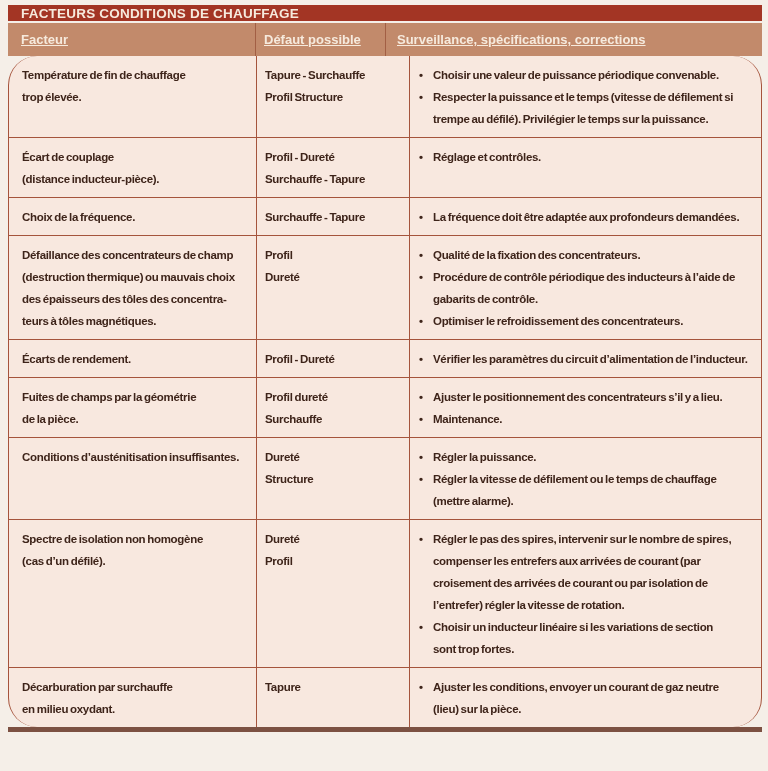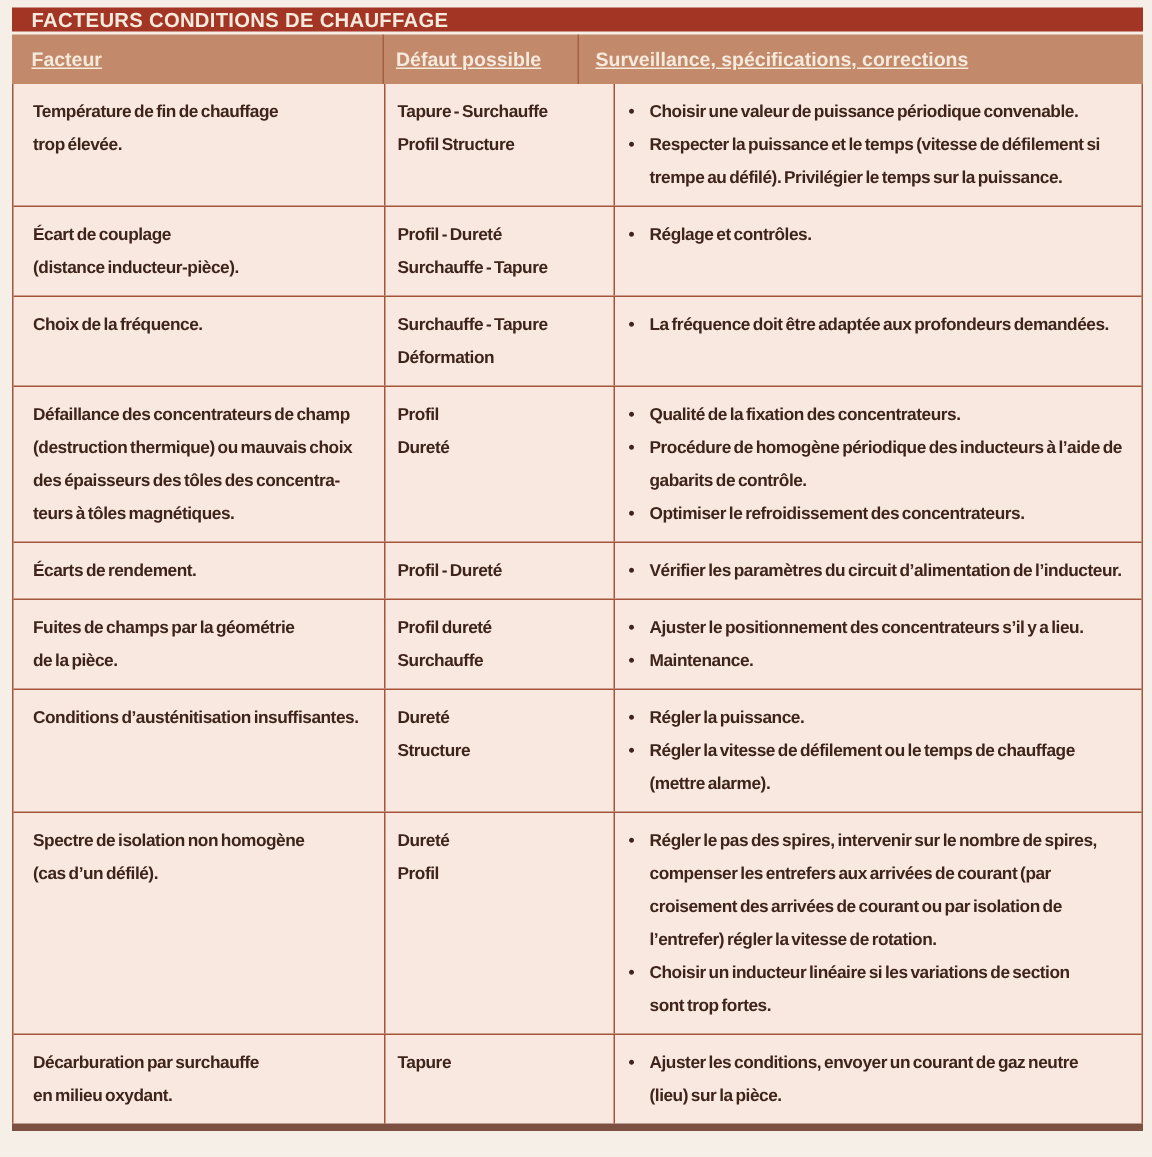--- a/index.html
+++ b/index.html
@@ -35,20 +35,21 @@
   .h2 { width: 130px; padding-left: 8px; border-left: 1px solid rgba(145,72,48,0.65); }
   .h3 { flex: 1; padding-left: 11px; border-left: 1px solid rgba(145,72,48,0.65); }
   .tbody {
     background: var(--body-bg, #F8E8DF);
     border-left: 1px solid var(--border, #A5543C);
     border-right: 1px solid var(--border, #A5543C);
     color: var(--text, #3E241A);
     font-size: 11.5px; font-weight: bold;
     letter-spacing: -0.3px; word-spacing: -1px;
     line-height: 22px;
+    border-radius: 29px;
   }
   .row { display: flex; border-bottom: 1px solid var(--border, #A5543C); }
   .row:last-child { border-bottom: none; }
   .cell { box-sizing: border-box; padding-top: 8px; padding-bottom: 7px; }
   .col1 { width: 247px; padding-left: 13px; padding-right: 8px; }
   .col2 {
     width: 154px;
     border-left: 1px solid var(--border, #A5543C);
     border-right: 1px solid var(--border, #A5543C);
     padding-left: 8px; padding-right: 4px;
@@ -116,21 +117,20 @@
             </div>
           </div>
         </div>
       </div>
       <div class="row">
         <div class="cell col1">
           <div class="line">Choix de la fréquence.</div>
         </div>
         <div class="cell col2">
           <div class="line">Surchauffe - Tapure</div>
-          <div class="line">Déformation</div>
         </div>
         <div class="cell col3">
           <div class="bullet-item">
             <span class="bullet">•</span>
             <div class="bt">
               <div class="bline">La fréquence doit être adaptée aux profondeurs demandées.</div>
             </div>
           </div>
         </div>
       </div>
@@ -148,21 +148,21 @@
         <div class="cell col3">
           <div class="bullet-item">
             <span class="bullet">•</span>
             <div class="bt">
               <div class="bline">Qualité de la fixation des concentrateurs.</div>
             </div>
           </div>
           <div class="bullet-item">
             <span class="bullet">•</span>
             <div class="bt">
-              <div class="bline">Procédure de homogène périodique des inducteurs à l’aide de</div>
+              <div class="bline">Procédure de contrôle périodique des inducteurs à l’aide de</div>
               <div class="bline">gabarits de contrôle.</div>
             </div>
           </div>
           <div class="bullet-item">
             <span class="bullet">•</span>
             <div class="bt">
               <div class="bline">Optimiser le refroidissement des concentrateurs.</div>
             </div>
           </div>
         </div>

